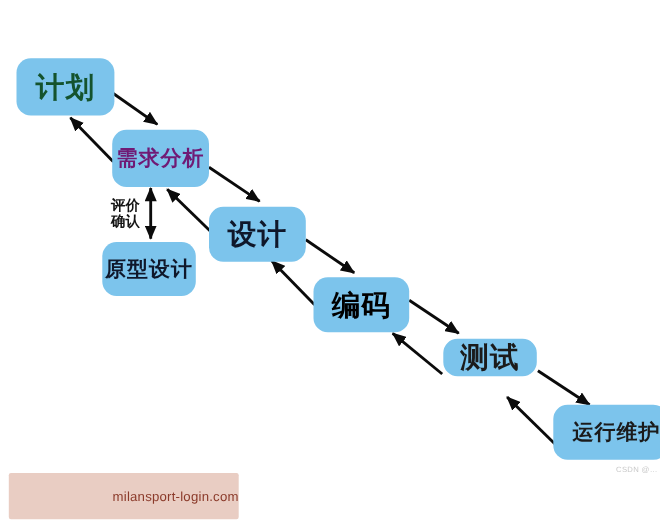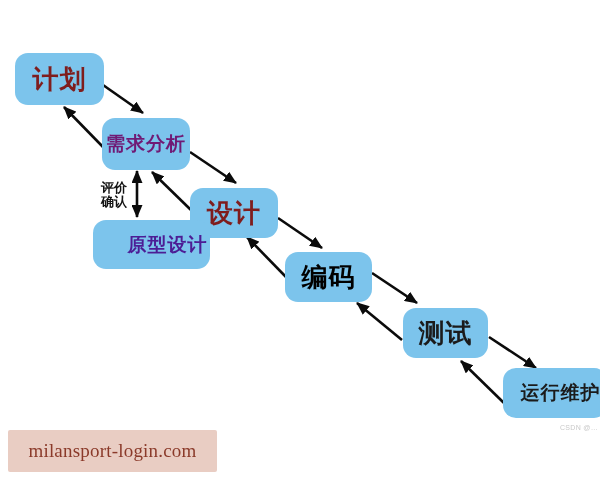--- a/index.html
+++ b/index.html
@@ -12,23 +12,23 @@
     position:absolute;display:flex;align-items:center;justify-content:center;
     border-radius:13px;font-weight:700;color:#1b1b1b;letter-spacing:1px;
     font-family:"DejaVu Sans",sans-serif;
   }
   .edge-label{
     position:absolute;left:101px;top:181px;font-size:13px;font-weight:700;
     line-height:14px;color:#141414;text-align:center;
   }
   .wm-band{
     position:absolute;left:8px;top:430px;width:209px;height:42px;border-radius:2px;
-    display:flex;align-items:center;justify-content:center;
-    font-size:19px;font-weight:400;letter-spacing:.2px;
-    font-family:Liberation Serif, serif;
+    display:flex;align-items:center;justify-content:flex-end;
+    font-size:12px;font-weight:400;letter-spacing:.2px;
+    font-family:Liberation Sans, sans-serif;
   }
   .wm-corner{
     position:absolute;right:2px;top:424px;font-size:7px;letter-spacing:.3px;
     font-family:"Liberation Sans",sans-serif;
   }
 </style>
 </head>
 <body>
 
 <div class="canvas">
@@ -49,26 +49,26 @@
       <line x1="278" y1="218" x2="322" y2="248" stroke="#0b0b0b" stroke-width="2.6" marker-end="url(#ah-end)"></line>
       <line x1="286" y1="277" x2="247" y2="237" stroke="#0b0b0b" stroke-width="2.6" marker-end="url(#ah-end)"></line>
       <line x1="372" y1="273" x2="417" y2="303" stroke="#0b0b0b" stroke-width="2.6" marker-end="url(#ah-end)"></line>
       <line x1="402" y1="340" x2="357" y2="303" stroke="#0b0b0b" stroke-width="2.6" marker-end="url(#ah-end)"></line>
       <line x1="489" y1="337" x2="536" y2="368" stroke="#0b0b0b" stroke-width="2.6" marker-end="url(#ah-end)"></line>
       <line x1="505" y1="404" x2="461" y2="361" stroke="#0b0b0b" stroke-width="2.6" marker-end="url(#ah-end)"></line>
       <line x1="137" y1="171" x2="137" y2="217" stroke="#0b0b0b" stroke-width="2.6" marker-end="url(#ah-end)" marker-start="url(#ah-start)"></line>
     </svg>
 
   <div id="node-layer">
-      <div class="node" style="left: 15px; top: 53px; width: 89px; height: 52px; font-size: 26px; background: rgb(124, 196, 236); color: #7f1d1d; text-align: center;">计划</div>
+      <div class="node" style="left: 15px; top: 53px; width: 89px; height: 52px; font-size: 26px; background: rgb(124, 196, 236); color: #14532d; text-align: center;">计划</div>
       <div class="node" style="left: 102px; top: 118px; width: 88px; height: 52px; font-size: 19px; background: rgb(124, 196, 236); color: #701a75;">需求分析</div>
-      <div class="node" style="left: 190px; top: 188px; width: 88px; height: 50px; font-size: 26px; background: rgb(124, 196, 236); color: #7f1d1d;">设计</div>
-      <div class="node" style="left: 93px; top: 220px; width: 85px; height: 49px; font-size: 19px; background: rgb(124, 196, 236); color: #4c1d95; padding-left: 32px;">原型设计</div>
+      <div class="node" style="left: 190px; top: 188px; width: 88px; height: 50px; font-size: 26px; background: rgb(124, 196, 236); color: #0f172a;">设计</div>
+      <div class="node" style="left: 93px; top: 220px; width: 85px; height: 49px; font-size: 19px; background: rgb(124, 196, 236); color: #0f172a;">原型设计</div>
       <div class="node" style="left: 285px; top: 252px; width: 87px; height: 50px; font-size: 26px; background: rgb(124, 196, 236); color: #000000;">编码</div>
-      <div class="node" style="left: 403px; top: 308px; width: 85px; height: 50px; font-size: 26px; background: rgb(124, 196, 236); color: rgb(27, 27, 27);">测试</div>
+      <div class="node" style="left: 403px; top: 308px; width: 85px; height: 34px; font-size: 26px; background: rgb(124, 196, 236); color: rgb(27, 27, 27);">测试</div>
       <div class="node" style="left: 503px; top: 368px; width: 93px; height: 50px; font-size: 19px; background: rgb(124, 196, 236); color: rgb(27, 27, 27); padding-left: 11px;">运行维护</div>
     </div>
 
   <div class="edge-label">
     <div>评价</div>
     <div>确认</div>
   </div>
 
   <div class="wm-band" id="wm-band" style="background: rgb(233, 205, 195); color: rgb(139, 58, 42);">
     <span>milansport-login.com</span>

